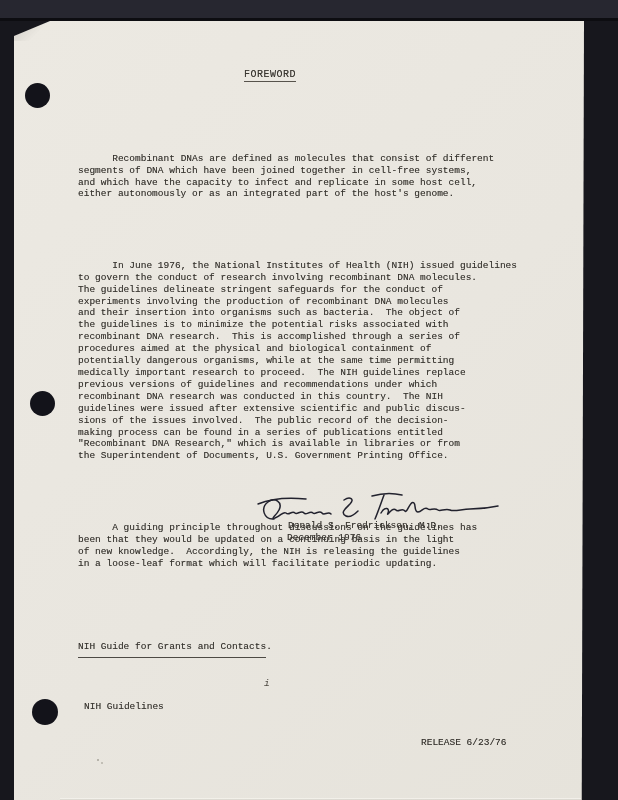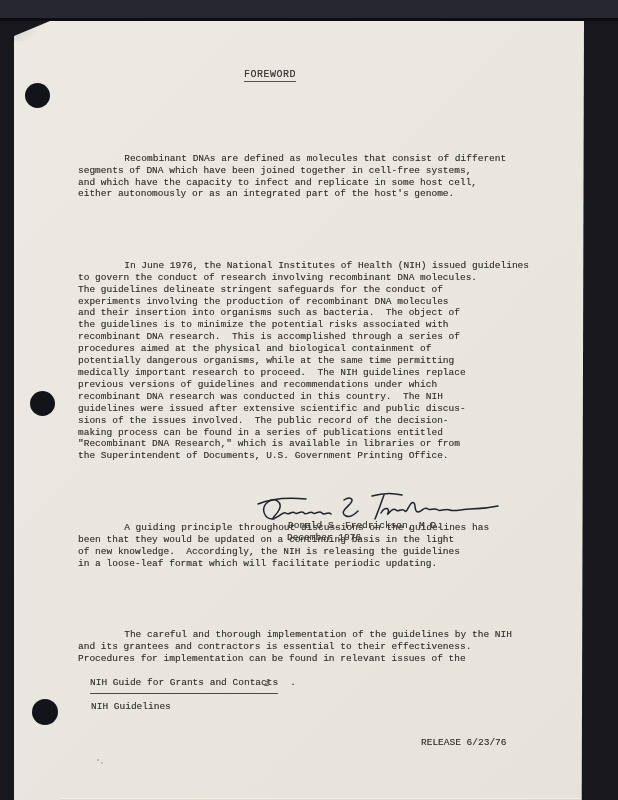--- a/index.html
+++ b/index.html
@@ -51,21 +51,21 @@
   .body-text {
     position: absolute;
     left: 64px; top: 96px;
     font-size: 9.5px;
     line-height: 11.9px;
     color: #37342f;
     white-space: pre;
     text-shadow: 0 0 0.5px rgba(40,38,34,.45);
   }
   .para { margin: 0 0 11.9px 0; }
-  .para span { white-space: pre; margin-left: 12px; }
+  .para span { white-space: pre; }
   .underlined {
     border-bottom: 1px solid #4d4a44;
     padding-bottom: 5px;
   }
   .signature-svg {
     position: absolute;
     left: 234px; top: 466px;
   }
   .typed-line {
     position: absolute;
@@ -76,21 +76,21 @@
   }
   .typed-name { left: 274px; top: 499px; }
   .typed-date { left: 273px; top: 511px; }
   .page-number {
     position: absolute;
     left: 250px; top: 657px;
     font-size: 9.5px;
     font-style: italic;
     color: #4a463f;
   }
-  .footer-left  { left: 70px;  top: 680px; margin-left: 7px; }
+  .footer-left  { left: 70px;  top: 680px; }
   .footer-right { left: 383px; top: 716px; padding-left: 24px; }
   .smudge {
     position: absolute;
     left: 82px; top: 738px;
     width: 8px; height: 5px;
     background:
       radial-gradient(circle at 2px 1px, #b7b4ab 0 1px, transparent 1.2px),
       radial-gradient(circle at 6px 4px, #c2bfb6 0 1px, transparent 1.2px);
   }
   .corner-shade {
@@ -134,23 +134,20 @@
 "Recombinant DNA Research," which is available in libraries or from
 the Superintendent of Documents, U.S. Government Printing Office.</span>
     </div>
     <div class="para">
       <span>A guiding principle throughout discussions on the guidelines has
 been that they would be updated on a continuing basis in the light
 of new knowledge.  Accordingly, the NIH is releasing the guidelines
 in a loose-leaf format which will facilitate periodic updating.</span>
     </div>
     <div class="para">
-      <span>The careful and thorough implementation of the guidelines by the NIH
-and its grantees and contractors is essential to their effectiveness.
-Procedures for implementation can be found in relevant issues of the</span>
       <div><span class="underlined">NIH Guide for Grants and Contacts</span><span>.</span></div>
     </div>
   </div>
 
   <svg class="signature-svg" width="258" height="50" viewBox="0 0 258 50">
     <g fill="none" stroke="#22222e" stroke-width="1.5" stroke-linecap="round" stroke-linejoin="round">
       <path d="M10,17 C22,12 38,10 58,12"></path>
       <path d="M26,32 C16,33 12,21 20,15 C27,10 35,15 31,23 C28,29 22,32 27,31 C33,29 35,24 38,26 C41,29 44,23 47,26 C49,28 53,23 56,26 C58,29 62,23 65,26 C67,28 71,23 74,26 C76,29 80,24 83,27"></path>
       <path d="M96,13 C102,9 107,12 102,17 C97,22 92,26 98,29 C102,31 107,27 110,24"></path>
       <path d="M124,9 C134,6 146,6 154,8"></path>

